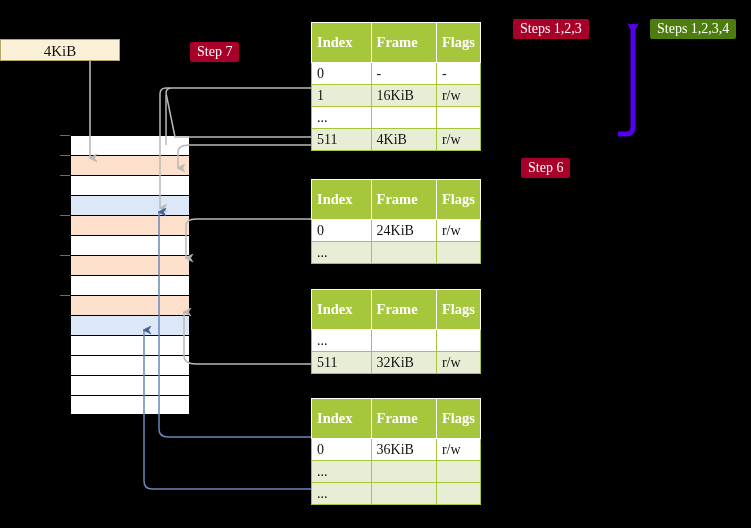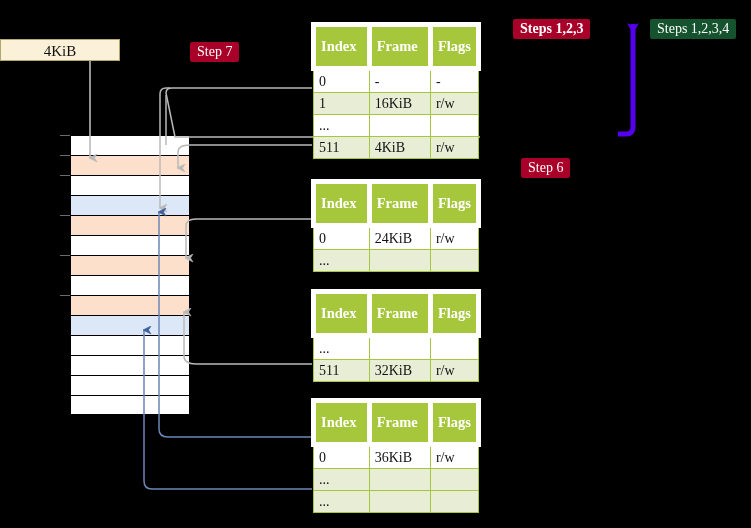--- a/index.html
+++ b/index.html
@@ -14,37 +14,37 @@
     color:#111;font-size:15px;line-height:22px;text-align:center;
     box-sizing:border-box;
   }
 
   
   .badge{
     position:absolute;color:#fff;font-size:14px;line-height:18px;
     padding:1px 7px;white-space:nowrap;border-radius:2px;
   }
   .badge.red{background:#a80028;}
-  .badge.purple{background:#14532d;}
+  .badge.purple{background:#4d7c0f;}
 
   
   .memcol{position:absolute;left:70px;top:135px;width:120px;height:280px;}
   .memrow{position:absolute;left:0;width:120px;box-sizing:border-box;
           border-top:1.6px solid #000;border-left:1.6px solid #000;
           border-right:1.6px solid #000;}
   .memrow.last{border-bottom:1.6px solid #000;}
   .tick{position:absolute;left:-10px;width:10px;height:0;
         border-top:1.6px solid #6b6b6b;}
 
   
   .ptable{position:absolute;border-collapse:collapse;width:170px;
           font-size:14px;}
   .ptable th{
     background:#a6c73c;color:#ffffff;font-weight:bold;
-    text-align:left;padding:11px 5px;border:5px solid #ffffff;
+    text-align:left;padding:11px 5px;border:1px solid #ffffff;
     font-size:14.5px;
   }
   .ptable td{
     color:#111;text-align:left;padding:2px 5px;
     border:1px solid #a6c73c;height:17px;
   }
   .ptable tr.w td{background:#ffffff;}
   .ptable tr.g td{background:#e8edd5;}
   .ptable td.hl{background:#faf4af;}
   .col-i{width:56px;}
@@ -55,21 +55,21 @@
             pointer-events:none;}
 </style>
 </head>
 <body>
 
 <div class="stage">
 
   <div class="sizebox">4KiB</div>
 
   <div class="badge red" style="left:190px;top:42px;">Step 7</div>
-  <div class="badge red" style="left:513px;top:19px;font-weight:bold;">Steps 1,2,3</div>
+  <div class="badge red" style="left:513px;top:19px;">Steps 1,2,3</div>
   <div class="badge purple" style="left:650px;top:19px;">Steps 1,2,3,4</div>
   <div class="badge red" style="left:521px;top:158px;">Step 6</div>
 
   <div class="memcol">
       <div class="memrow" style="top: 0px; height: 20px; background: rgb(255, 255, 255);"></div>
       <div class="tick" style="top: 0px;"></div>
       <div class="memrow" style="top: 20px; height: 20px; background: rgb(252, 224, 204);"></div>
       <div class="tick" style="top: 20px;"></div>
       <div class="memrow" style="top: 40px; height: 20px; background: rgb(255, 255, 255);"></div>
       <div class="tick" style="top: 40px;"></div>

